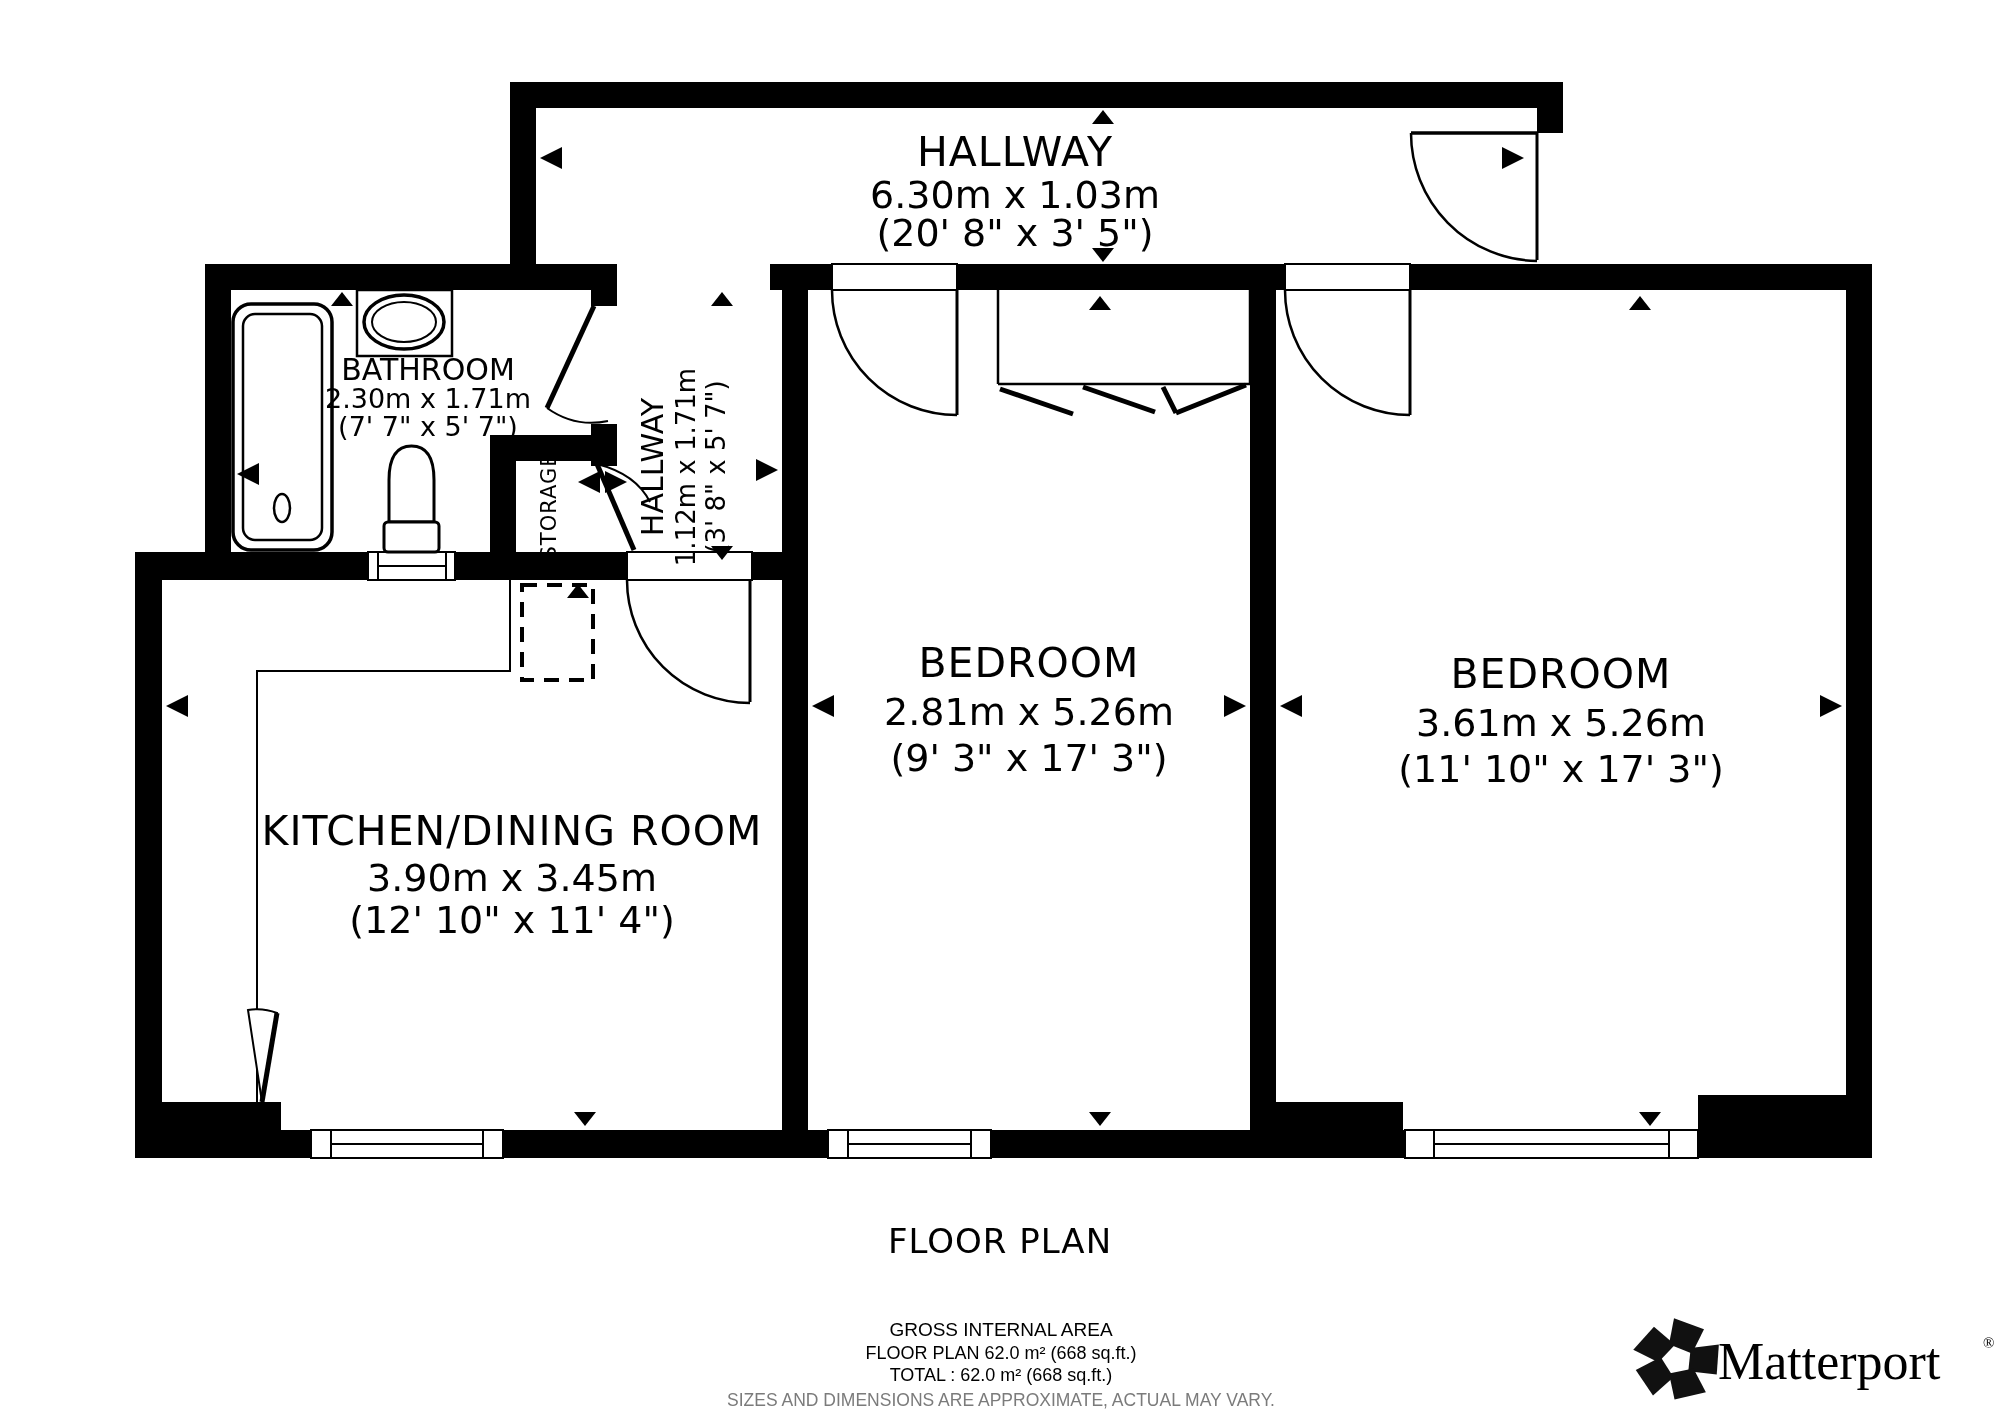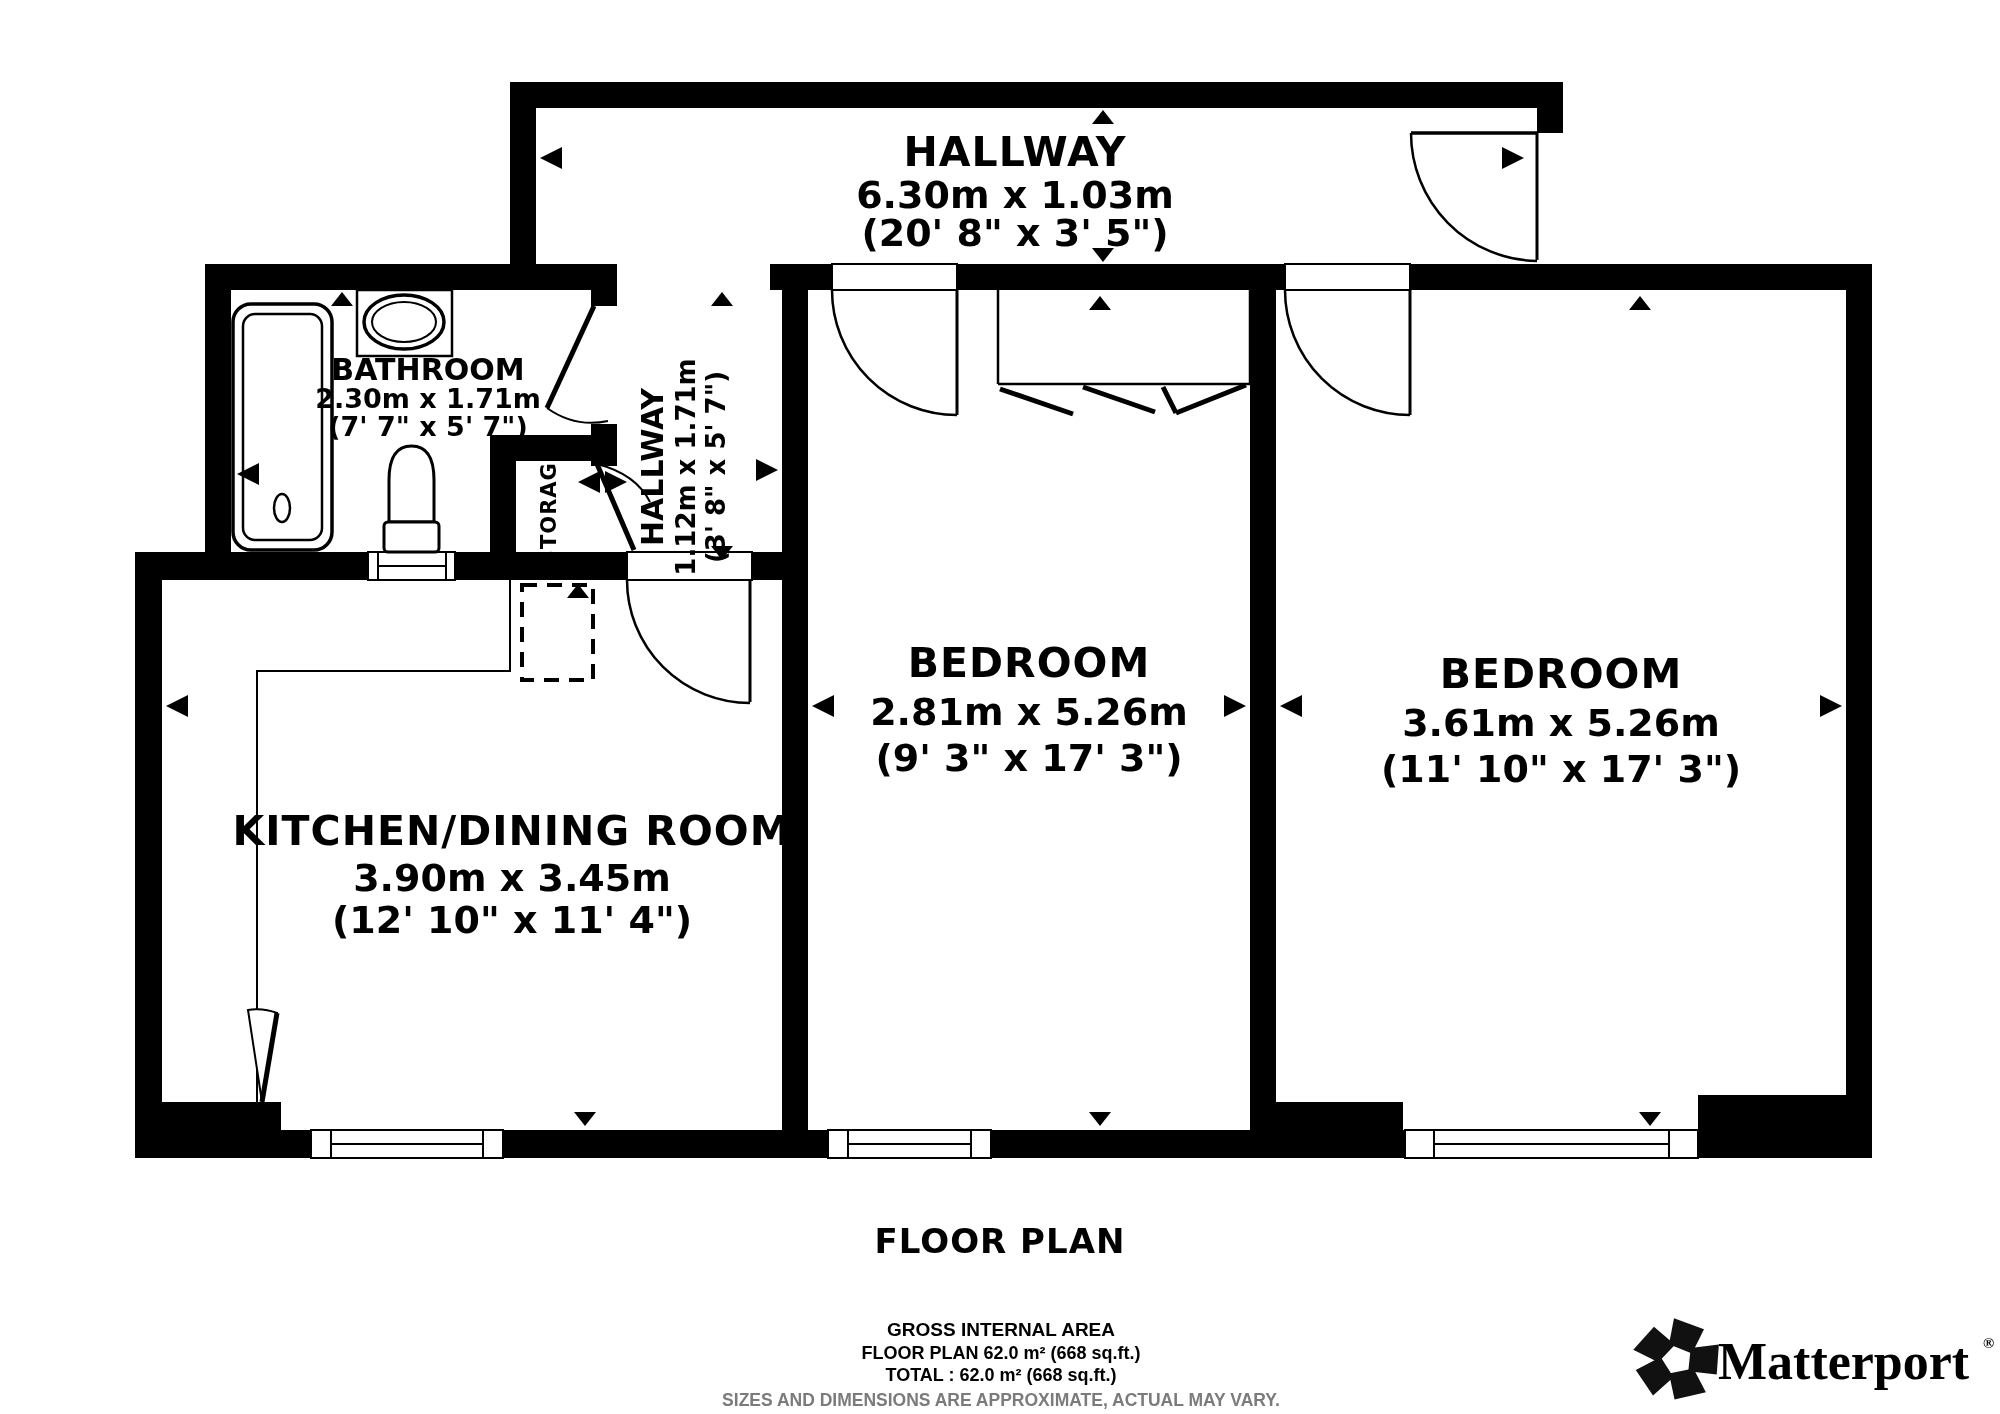--- a/index.html
+++ b/index.html
@@ -1,17 +1,17 @@
 <!DOCTYPE html>
 <html><head>
 <meta charset="utf-8">
 <style>
   html,body{margin:0;padding:0;background:#ffffff;}
   body{width:2000px;height:1414px;font-family:"DejaVu Sans",sans-serif;}
-  #stage{position:relative;width:2000px;height:1414px;background:#0369a1;overflow:hidden;font-weight:bold;}
+  #stage{position:relative;width:2000px;height:1414px;background:#0369a1;overflow:hidden;}
   svg text{fill:#000;}
   .roomlabel{font-size:41px;letter-spacing:1px;}
   .roomdim{font-size:38px;}
   .bathlabel{font-size:30px;}
   .bathdim{font-size:27px;}
   .vhall1{font-size:30px;}
   .vhall2{font-size:26px;}
   .storage-t{font-size:21px;letter-spacing:1px;}
   .floortitle{font-size:34px;letter-spacing:1px;font-family:"DejaVu Sans",sans-serif;}
   .foot{font-size:19px;font-family:"Liberation Sans",sans-serif;}

